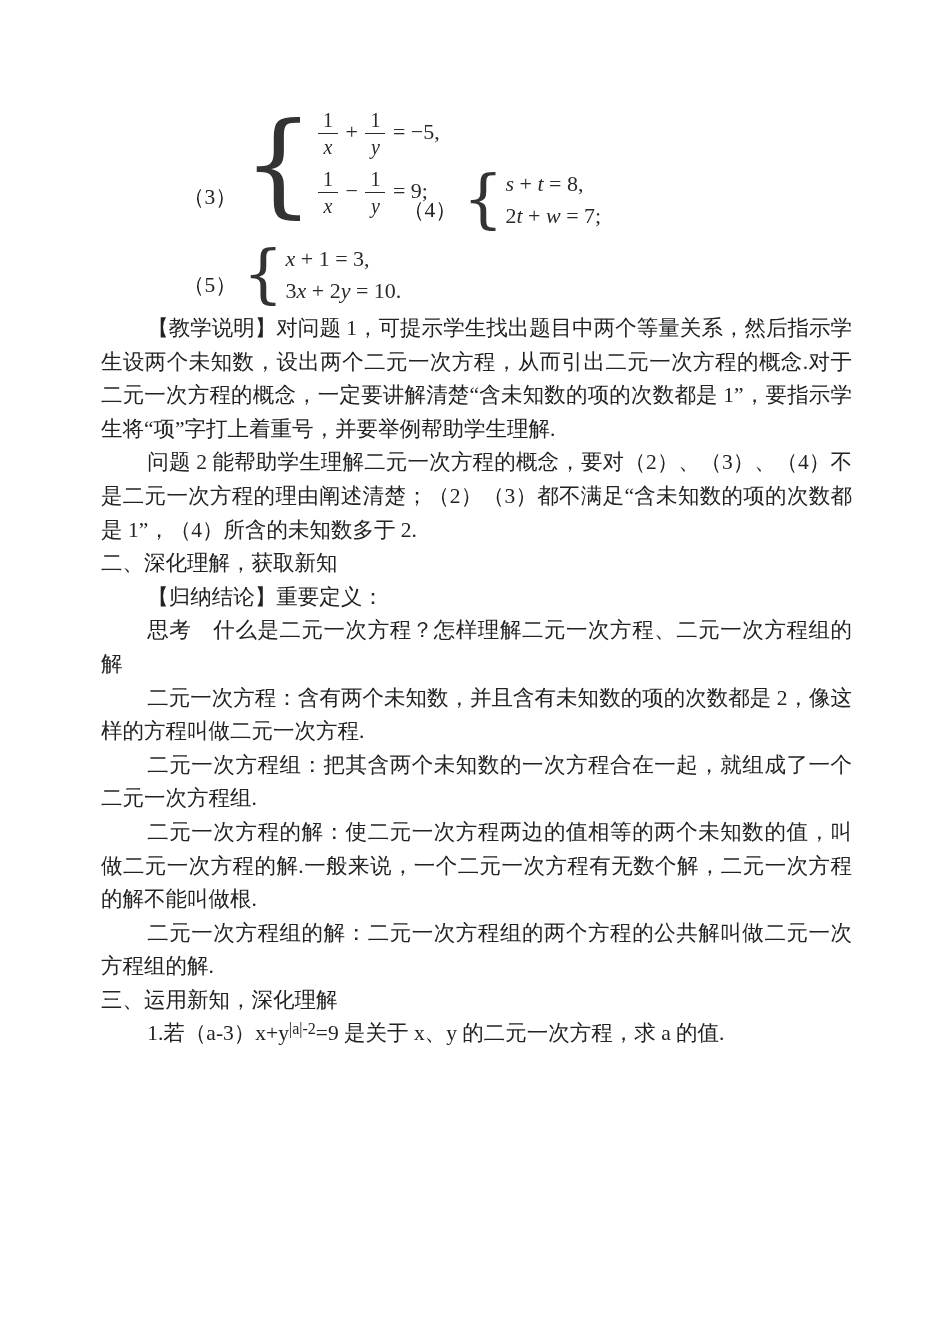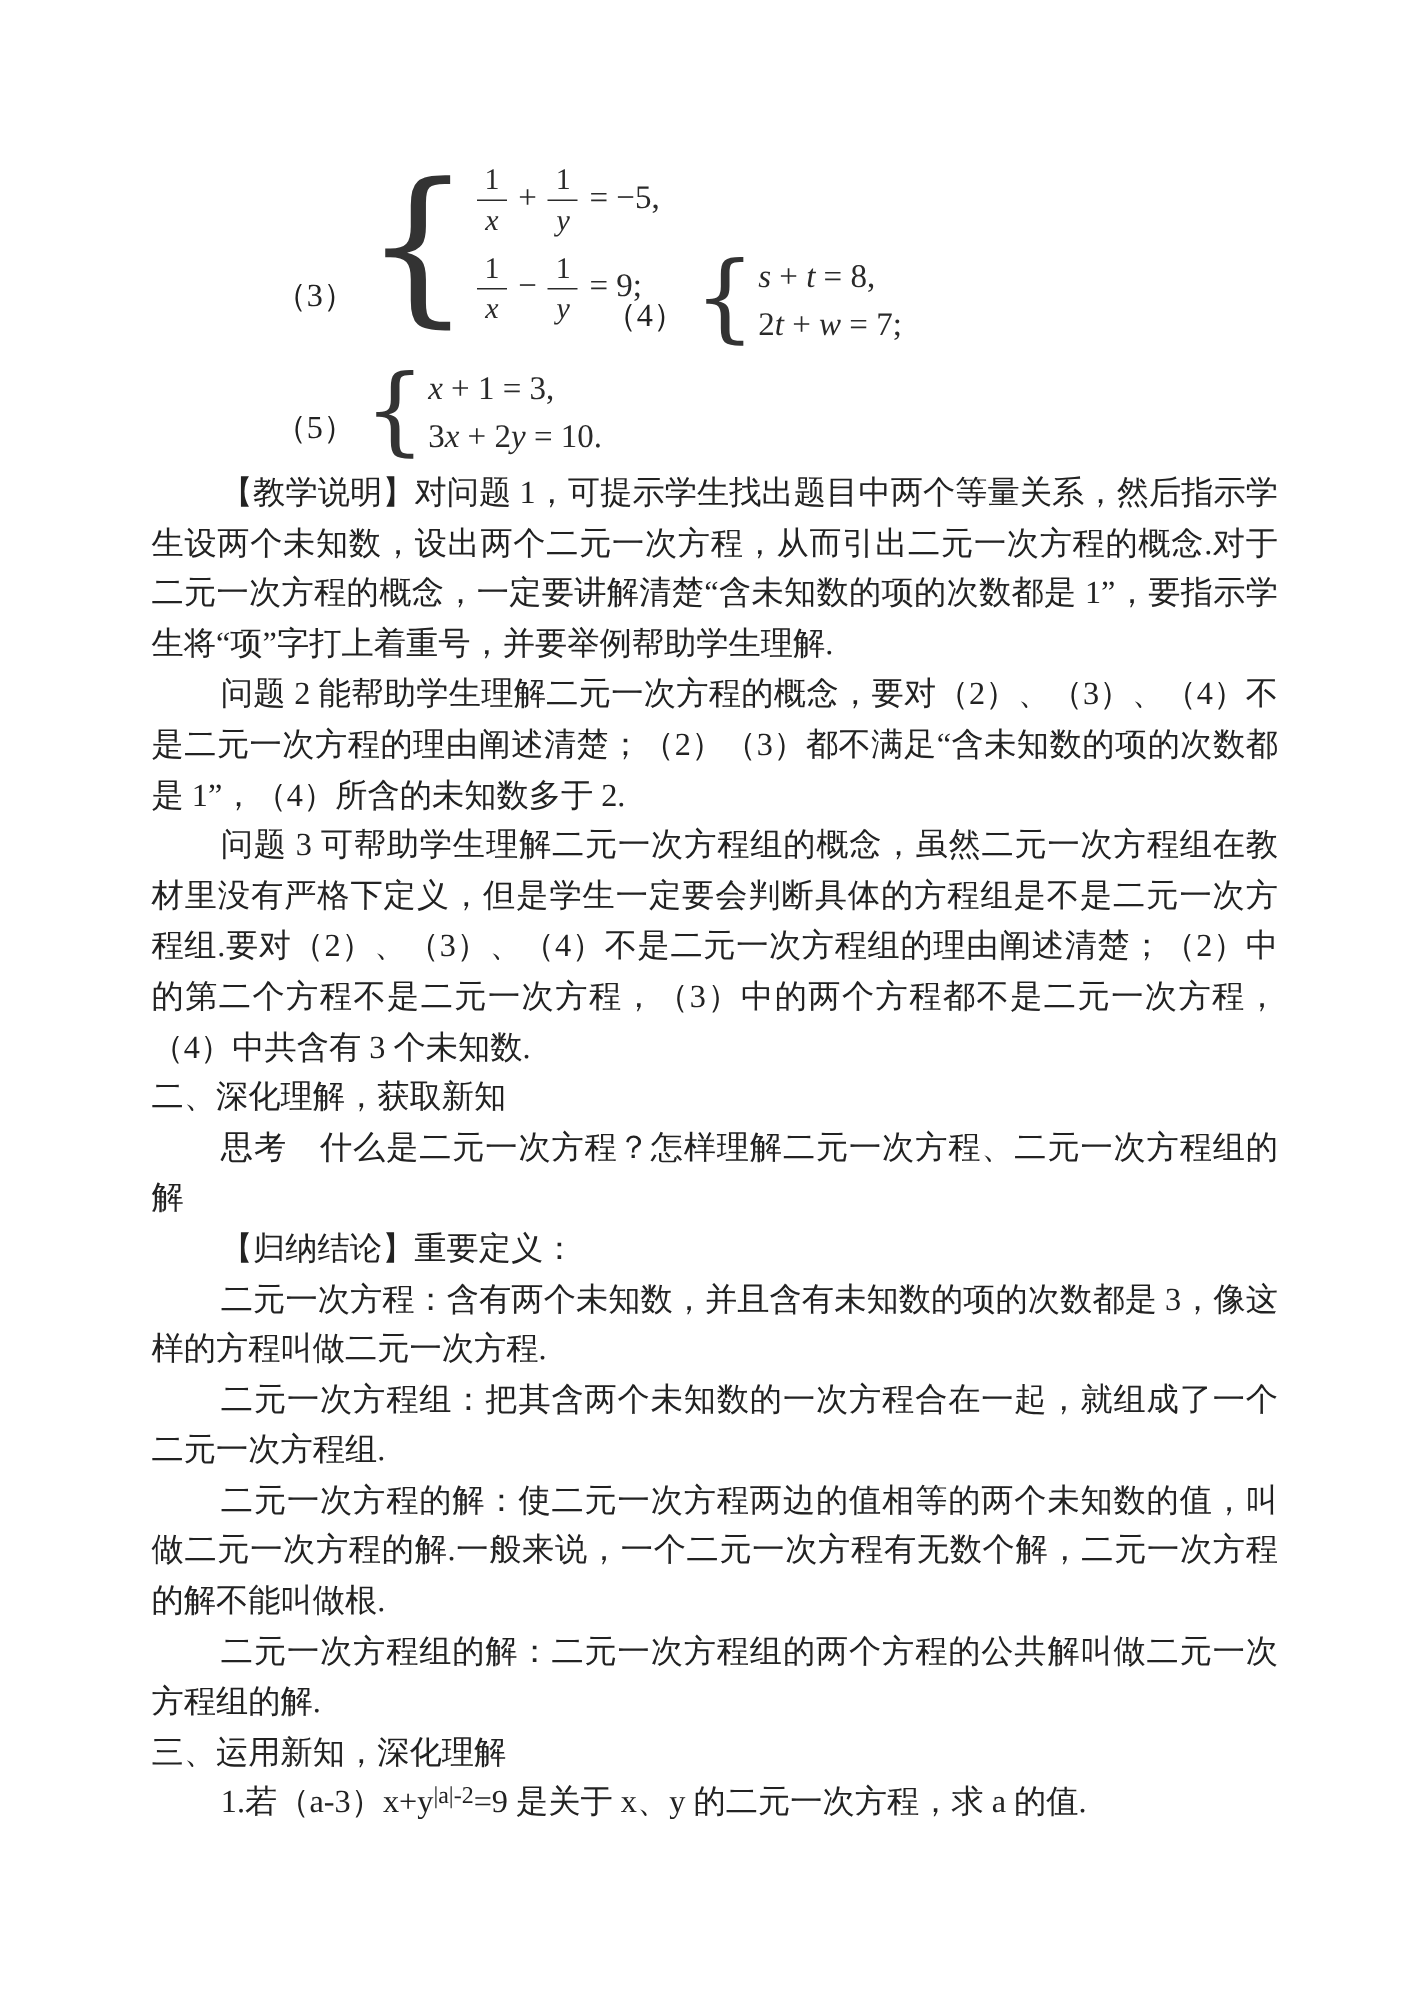--- a/index.html
+++ b/index.html
@@ -76,25 +76,24 @@
         <div class="eq-line"><span class="mi">x</span><span> + 1 = 3,</span></div>
         <div class="eq-line"><span>3</span><span class="mi">x</span><span> + 2</span><span class="mi">y</span><span> = 10.</span></div>
       </div>
     </div>
 
   </div>
 
   <div class="content">
     <p class="indent">【教学说明】对问题 1，可提示学生找出题目中两个等量关系，然后指示学生设两个未知数，设出两个二元一次方程，从而引出二元一次方程的概念.对于二元一次方程的概念，一定要讲解清楚“含未知数的项的次数都是 1”，要指示学生将“项”字打上着重号，并要举例帮助学生理解.</p>
     <p class="indent">问题 2 能帮助学生理解二元一次方程的概念，要对（2）、（3）、（4）不是二元一次方程的理由阐述清楚；（2）（3）都不满足“含未知数的项的次数都是 1”，（4）所含的未知数多于 2.</p>
-    <p class="indent">问题 3 可帮助学生理解二元一次方程组的概念，虽然二元一次方程组在教材里没有严格下定义，但是学生一定要会判断具体的方程组是不是二元一次方程组.要对（2）、（3）、（4）不是二元一次方程组的理由阐述清楚；（2）中的第二个方程不是二元一次方程，（3）中的两个方程都不是二元一次方程，（4）中共含有 3 个未知数.</p>
     <p>二、深化理解，获取新知</p>
+    <p class="indent">【归纳结论】重要定义：</p>
     <p class="indent">思考　什么是二元一次方程？怎样理解二元一次方程、二元一次方程组的解</p>
-    <p class="indent">【归纳结论】重要定义：</p>
-    <p class="indent">二元一次方程：含有两个未知数，并且含有未知数的项的次数都是 3，像这样的方程叫做二元一次方程.</p>
+    <p class="indent">二元一次方程：含有两个未知数，并且含有未知数的项的次数都是 2，像这样的方程叫做二元一次方程.</p>
     <p class="indent">二元一次方程组：把其含两个未知数的一次方程合在一起，就组成了一个二元一次方程组.</p>
     <p class="indent">二元一次方程的解：使二元一次方程两边的值相等的两个未知数的值，叫做二元一次方程的解.一般来说，一个二元一次方程有无数个解，二元一次方程的解不能叫做根.</p>
     <p class="indent">二元一次方程组的解：二元一次方程组的两个方程的公共解叫做二元一次方程组的解.</p>
     <p>三、运用新知，深化理解</p>
     <p class="indent"><span>1.若（a-3）x+y</span><sup class="exp">|a|-2</sup><span>=9 是关于 x、y 的二元一次方程，求 a 的值.</span></p>
   </div>
 
 </div>
 
 </body></html>

